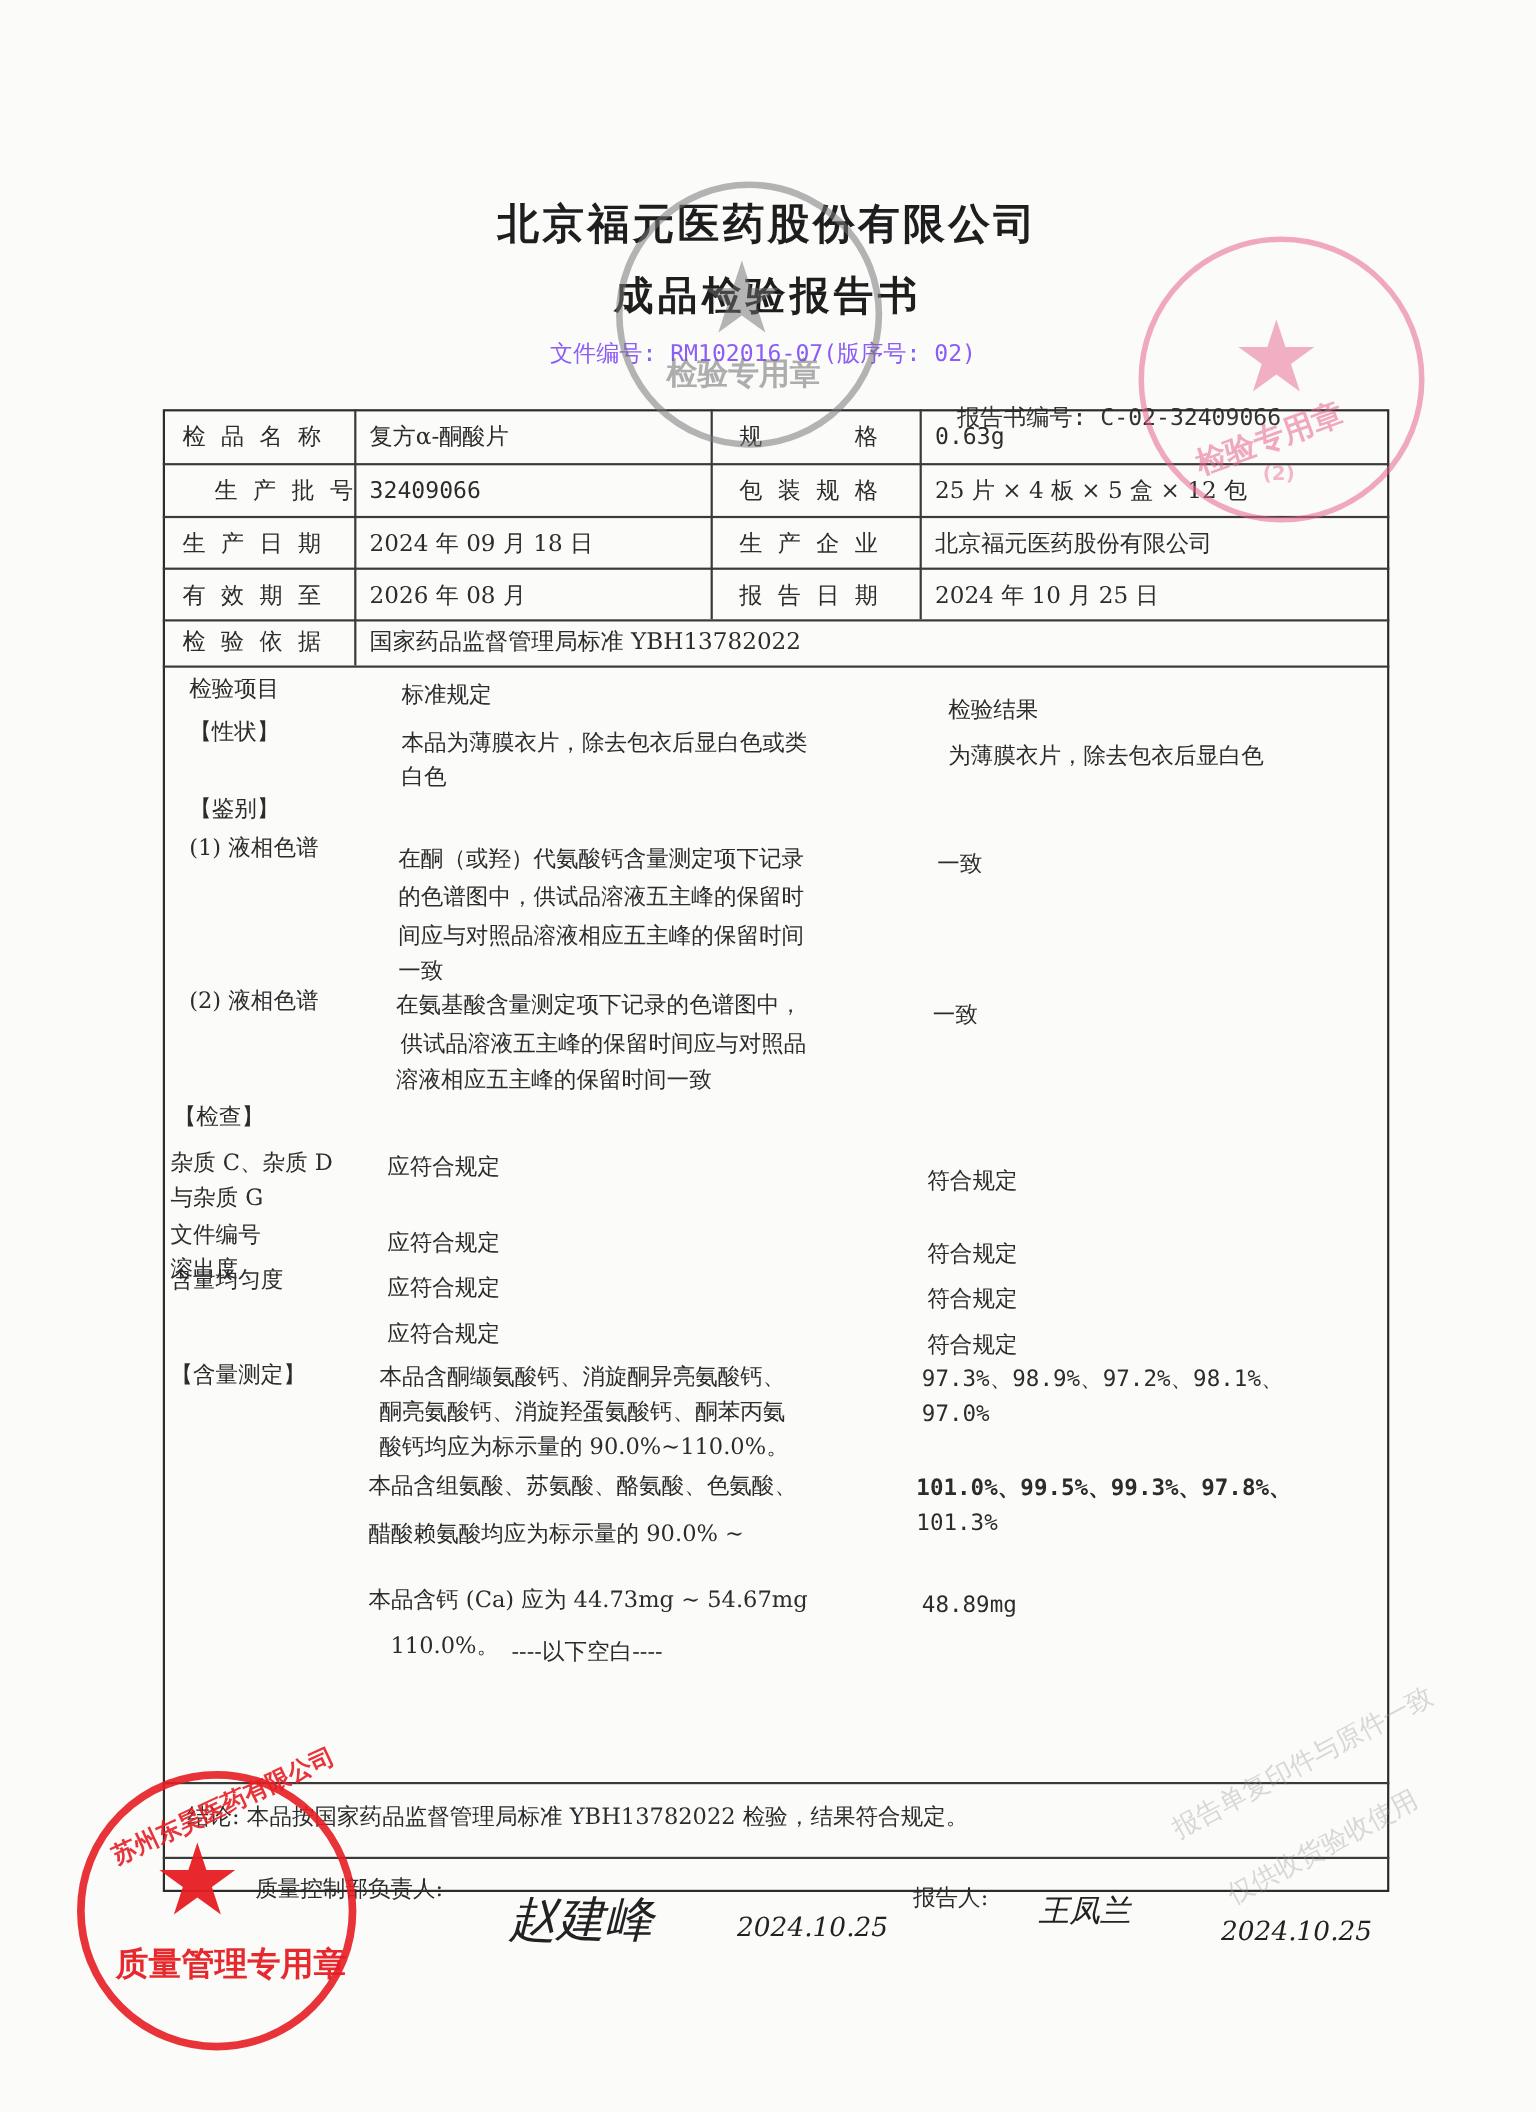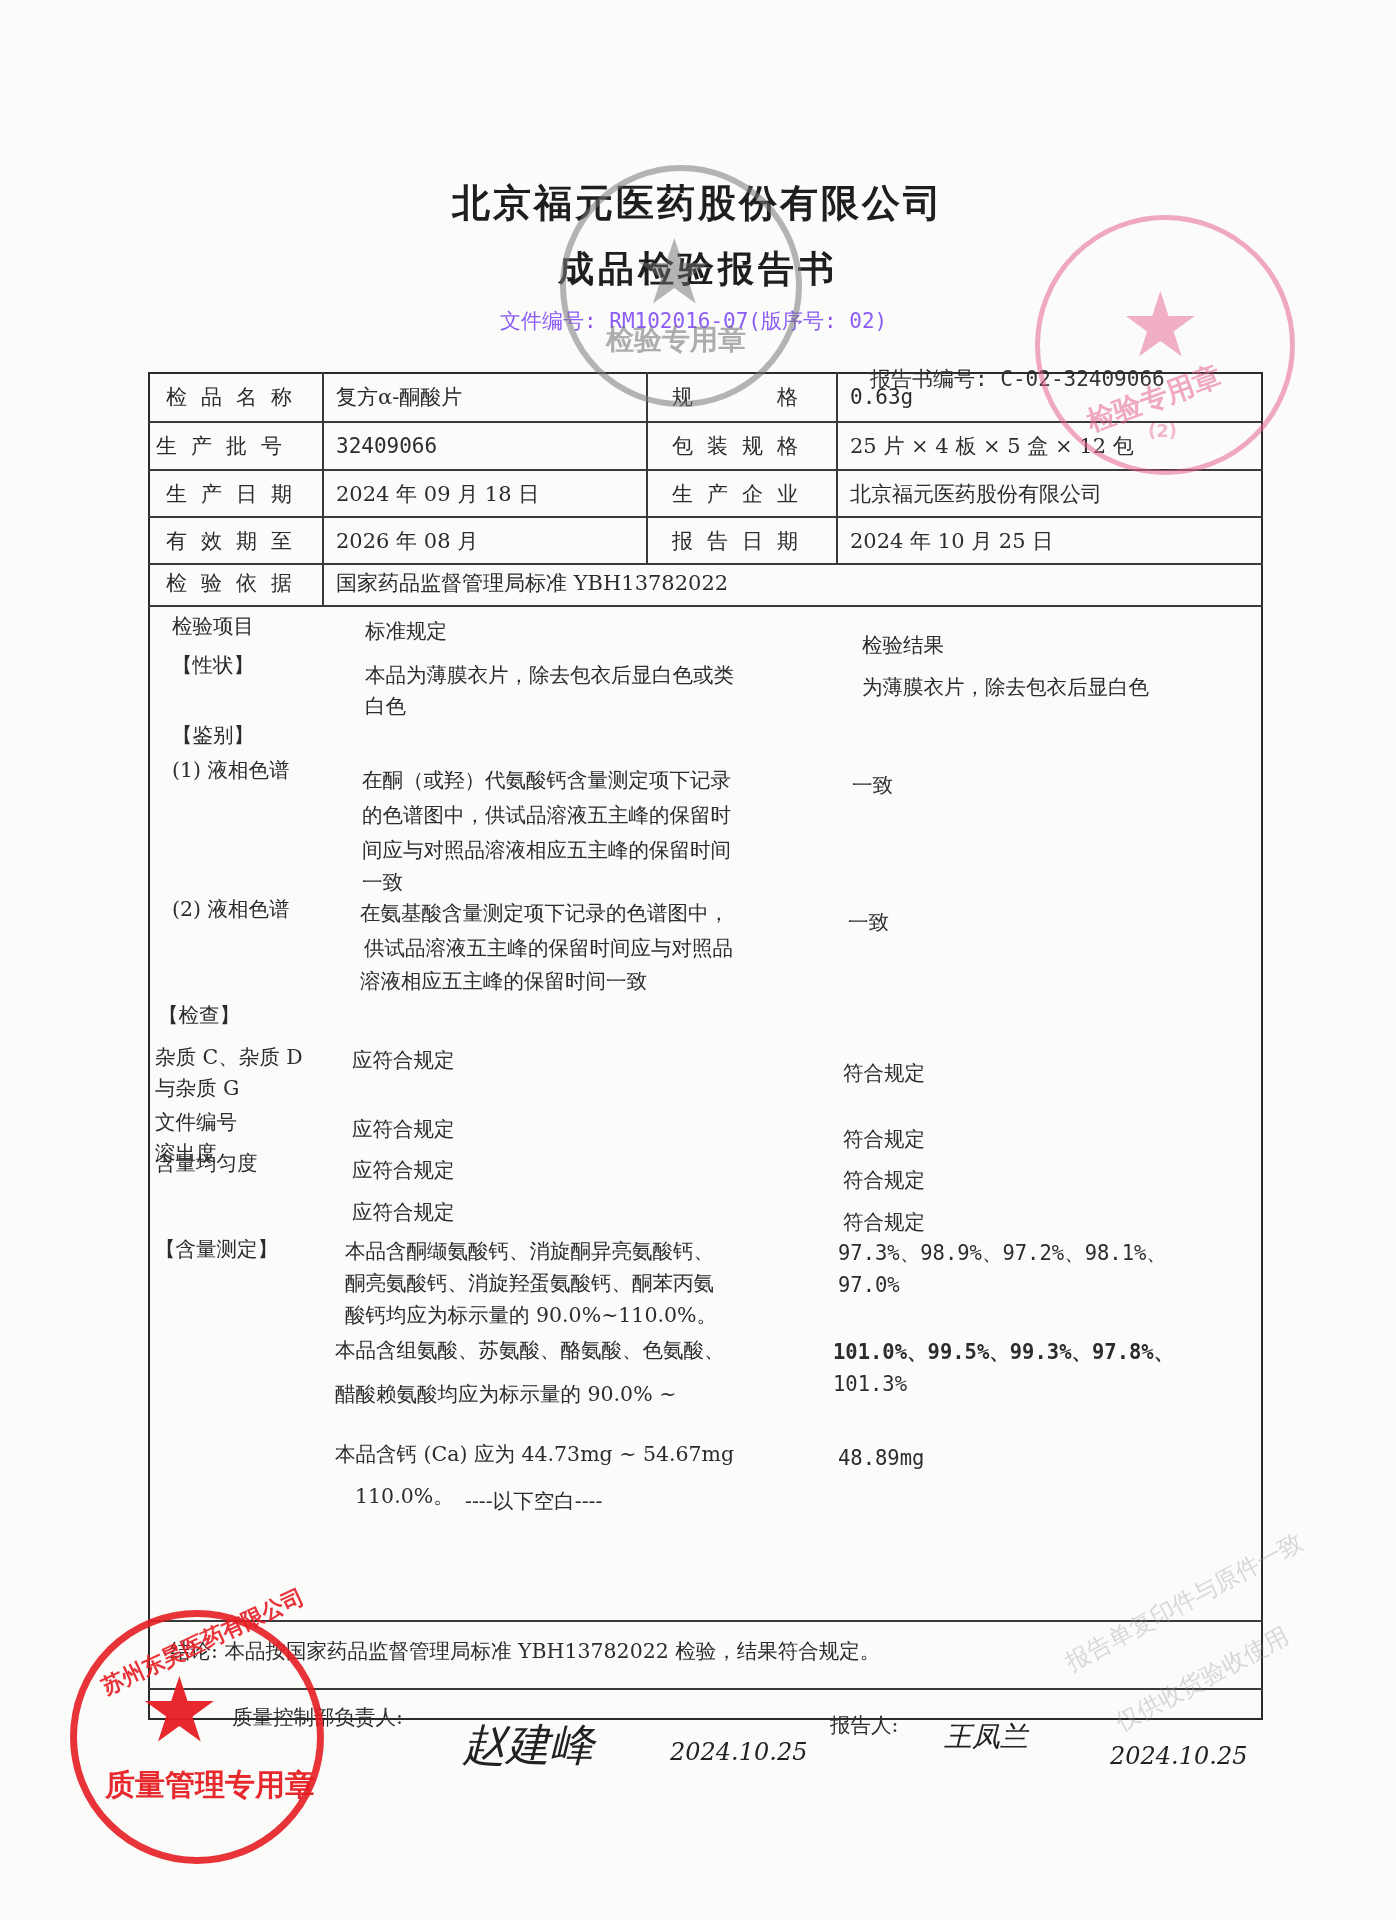--- a/index.html
+++ b/index.html
@@ -55,21 +55,21 @@
 <div class="hline" style="left:148px; width:1115px; top:516px;"></div>
 <div class="hline" style="left:148px; width:1115px; top:563px;"></div>
 <div class="hline" style="left:148px; width:1115px; top:605px;"></div>
 
 <div class="vline" style="left:322px; top:372px; height:233px;"></div>
 <div class="vline" style="left:646px; top:372px; height:191px;"></div>
 <div class="vline" style="left:836px; top:372px; height:191px;"></div>
 
 <div class="cell lbl" style="left:150px; width:172px; top:372px;">检品名称</div>
 <div class="cell" style="left:336px; top:372px;">复方α-酮酸片</div>
-<div class="cell lbl" style="left:150px; width:152px; top:421px;">生产批号</div>
+<div class="cell lbl" style="left:150px; width:152px; top:421px;padding-left:39px;">生产批号</div>
 <div class="cell val" style="left:336px; top:421px;">32409066</div>
 <div class="cell lbl" style="left:150px; width:172px; top:469px;">生产日期</div>
 <div class="cell" style="left:336px; top:469px;">2024 年 09 月 18 日</div>
 <div class="cell lbl" style="left:150px; width:172px; top:516px;">有效期至</div>
 <div class="cell" style="left:336px; top:516px;">2026 年 08 月</div>
 
 <div class="cell lbl" style="left:648px; width:188px; top:372px;">规　　格</div>
 <div class="cell val" style="left:850px; top:372px;">0.63g</div>
 <div class="cell lbl" style="left:648px; width:188px; top:421px;">包装规格</div>
 <div class="cell" style="left:850px; top:421px;">25 片 × 4 板 × 5 盒 × 12 包</div>

